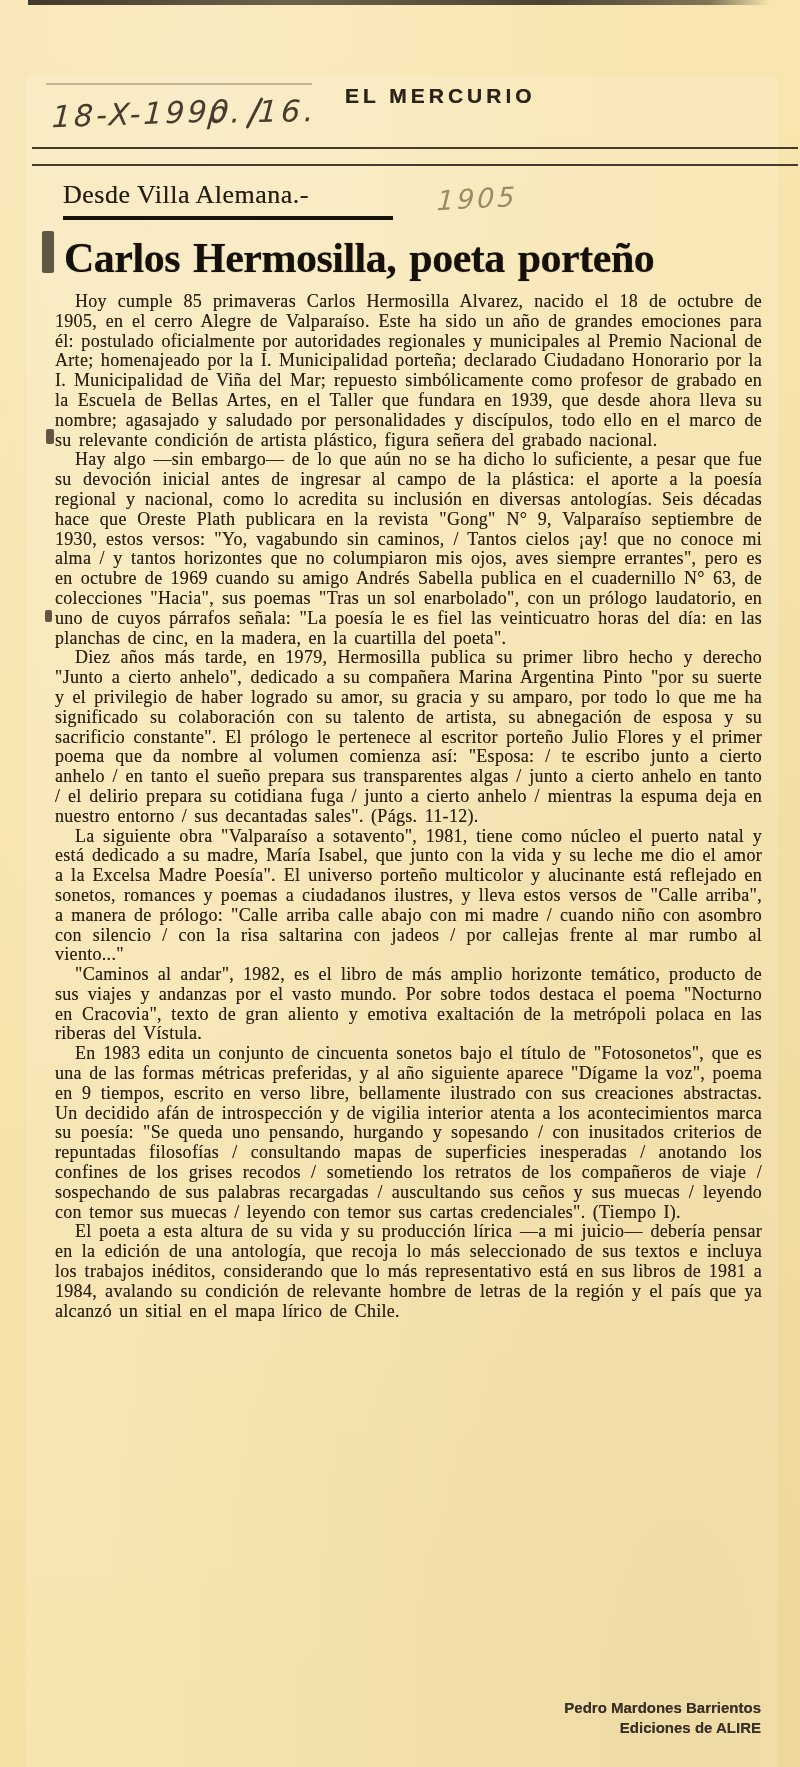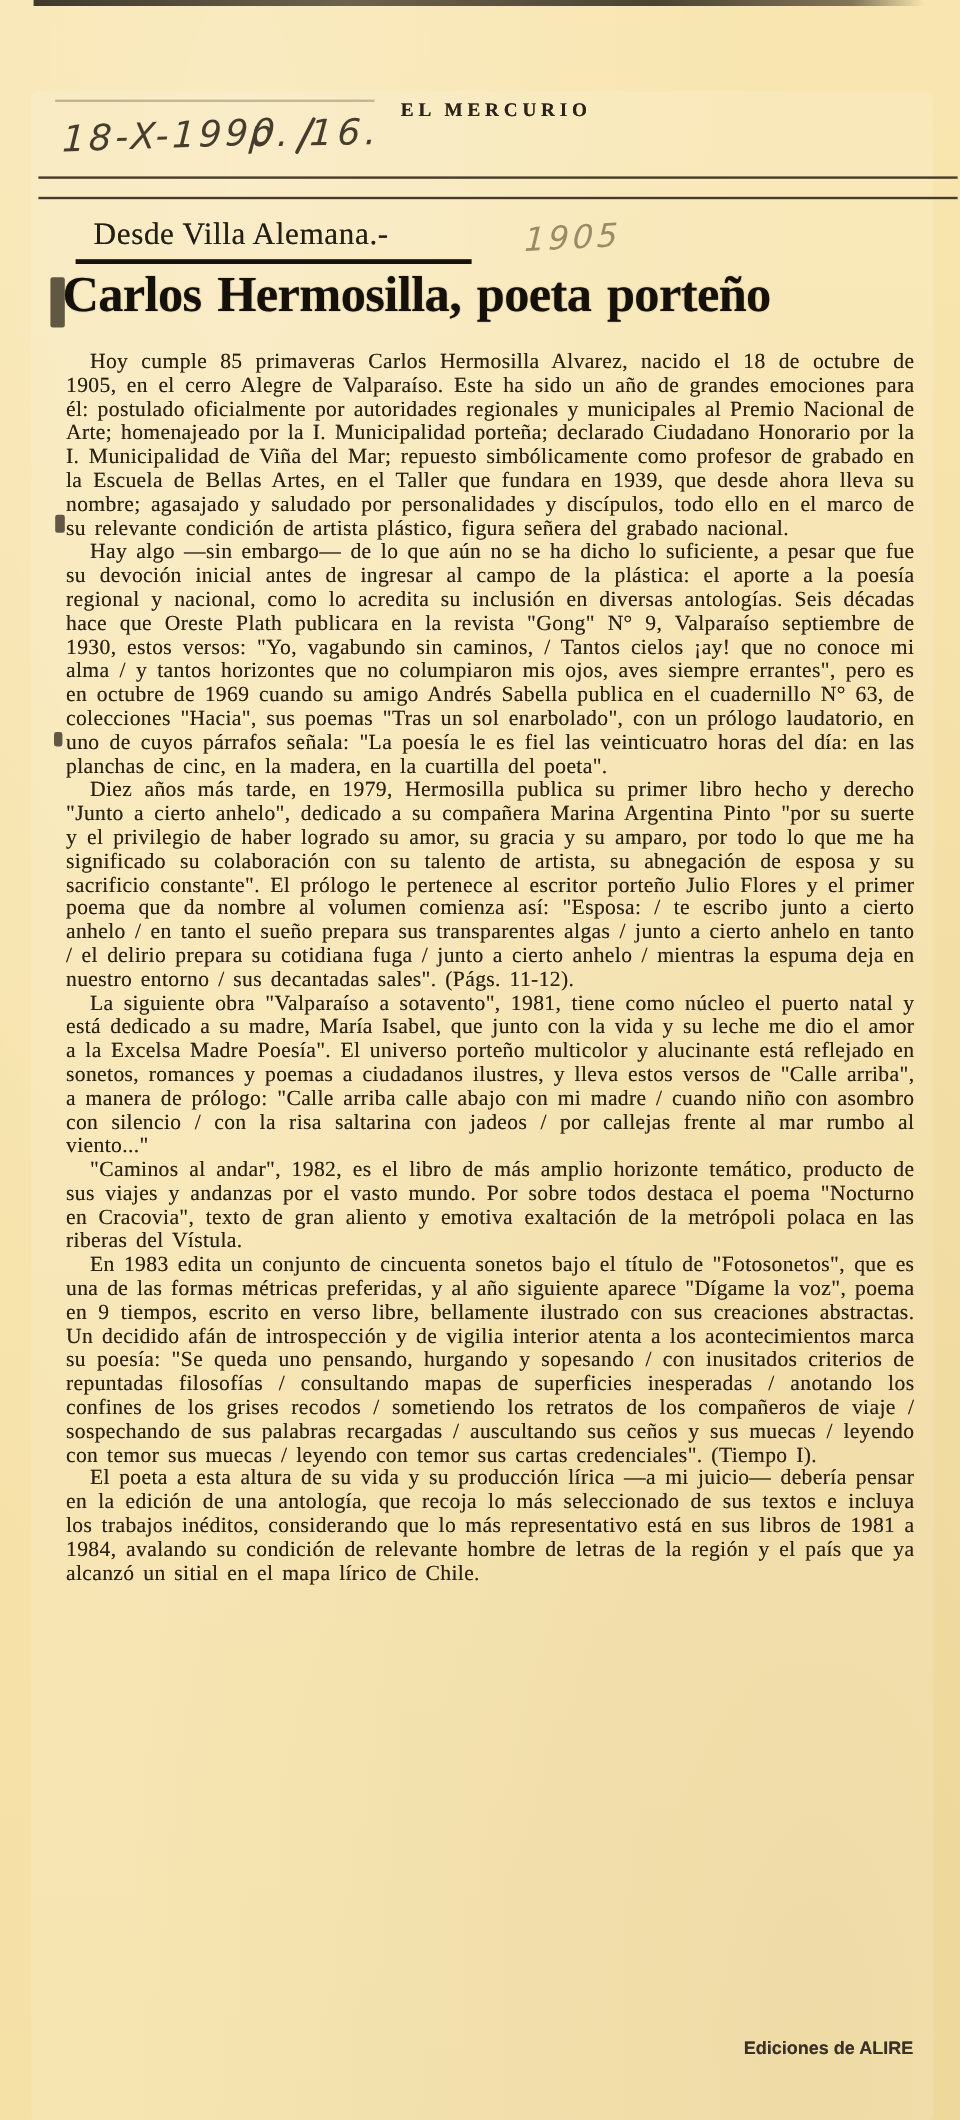--- a/index.html
+++ b/index.html
@@ -61,43 +61,43 @@
   .strike16 {
     position: absolute; left: 253px; top: 96px; width: 3px; height: 34px;
     background: #463d2f; transform: rotate(27deg); border-radius: 2px;
   }
   .hw.year {
     left: 437px; top: 183px; font-size: 27px; letter-spacing: 3px;
     color: #9a8a66; transform: rotate(-3deg) skewX(-6deg);
   }
 
   .masthead-clip {
-    position: absolute; left: 334px; top: 84px; width: 190px; height: 27px;
+    position: absolute; left: 345px; top: 84px; width: 190px; height: 27px;
     overflow: hidden; white-space: nowrap;
-    font-family: Liberation Serif, serif; font-weight: bold;
-    font-size: 16px; letter-spacing: 4px; color: #2c241a;
+    font-family: Liberation Sans, sans-serif; font-weight: bold;
+    font-size: 21px; letter-spacing: 4px; color: #2c241a;
     text-shadow: 0 0 0.5px rgba(44,36,26,0.8);
   }
 
   .rule { position: absolute; left: 32px; width: 766px; height: 2px; background: #473c2b; }
   .rule1 { top: 147px; }
   .rule2 { top: 164px; }
 
   .kicker {
-    position: absolute; left: 78px; top: 180px;
+    position: absolute; left: 63px; top: 180px;
     font-size: 26px; color: #241f15; letter-spacing: 0.5px;
     text-shadow: 0 0 0.5px rgba(36,31,21,0.7);
   }
   .kicker-underline {
     position: absolute; left: 63px; top: 216px; width: 330px; height: 4px;
     background: #17120b;
   }
 
   .headline {
-    position: absolute; left: 52px; top: 222px; width: 720px; margin: 0;
+    position: absolute; left: 52px; top: 222px; width: 720px; margin: 12px;
     font-family: "Liberation Serif", serif; font-weight: bold;
     font-size: 42px; letter-spacing: -0.5px; word-spacing: 3px;
     color: #15100a; white-space: nowrap;
     text-shadow: 0 0 1px rgba(20,15,8,0.55);
   }
 
   .article {
     position: absolute; left: 55px; top: 292px; width: 707px;
     color: #2a2114;
   }
@@ -155,16 +155,17 @@
       <p class="para">Hoy cumple 85 primaveras Carlos Hermosilla Alvarez, nacido el 18 de octubre de 1905, en el cerro Alegre de Valparaíso. Este ha sido un año de grandes emociones para él: postulado oficialmente por autoridades regionales y municipales al Premio Nacional de Arte; homenajeado por la I. Municipalidad porteña; declarado Ciudadano Honorario por la I. Municipalidad de Viña del Mar; repuesto simbólicamente como profesor de grabado en la Escuela de Bellas Artes, en el Taller que fundara en 1939, que desde ahora lleva su nombre; agasajado y saludado por personalidades y discípulos, todo ello en el marco de su relevante condición de artista plástico, figura señera del grabado nacional.</p>
       <p class="para">Hay algo —sin embargo— de lo que aún no se ha dicho lo suficiente, a pesar que fue su devoción inicial antes de ingresar al campo de la plástica: el aporte a la poesía regional y nacional, como lo acredita su inclusión en diversas antologías. Seis décadas hace que Oreste Plath publicara en la revista "Gong" N° 9, Valparaíso septiembre de 1930, estos versos: "Yo, vagabundo sin caminos, / Tantos cielos ¡ay! que no conoce mi alma / y tantos horizontes que no columpiaron mis ojos, aves siempre errantes", pero es en octubre de 1969 cuando su amigo Andrés Sabella publica en el cuadernillo N° 63, de colecciones "Hacia", sus poemas "Tras un sol enarbolado", con un prólogo laudatorio, en uno de cuyos párrafos señala: "La poesía le es fiel las veinticuatro horas del día: en las planchas de cinc, en la madera, en la cuartilla del poeta".</p>
       <p class="para">Diez años más tarde, en 1979, Hermosilla publica su primer libro hecho y derecho "Junto a cierto anhelo", dedicado a su compañera Marina Argentina Pinto "por su suerte y el privilegio de haber logrado su amor, su gracia y su amparo, por todo lo que me ha significado su colaboración con su talento de artista, su abnegación de esposa y su sacrificio constante". El prólogo le pertenece al escritor porteño Julio Flores y el primer poema que da nombre al volumen comienza así: "Esposa: / te escribo junto a cierto anhelo / en tanto el sueño prepara sus transparentes algas / junto a cierto anhelo en tanto / el delirio prepara su cotidiana fuga / junto a cierto anhelo / mientras la espuma deja en nuestro entorno / sus decantadas sales". (Págs. 11-12).</p>
       <p class="para">La siguiente obra "Valparaíso a sotavento", 1981, tiene como núcleo el puerto natal y está dedicado a su madre, María Isabel, que junto con la vida y su leche me dio el amor a la Excelsa Madre Poesía". El universo porteño multicolor y alucinante está reflejado en sonetos, romances y poemas a ciudadanos ilustres, y lleva estos versos de "Calle arriba", a manera de prólogo: "Calle arriba calle abajo con mi madre / cuando niño con asombro con silencio / con la risa saltarina con jadeos / por callejas frente al mar rumbo al viento..."</p>
       <p class="para">"Caminos al andar", 1982, es el libro de más amplio horizonte temático, producto de sus viajes y andanzas por el vasto mundo. Por sobre todos destaca el poema "Nocturno en Cracovia", texto de gran aliento y emotiva exaltación de la metrópoli polaca en las riberas del Vístula.</p>
       <p class="para">En 1983 edita un conjunto de cincuenta sonetos bajo el título de "Fotosonetos", que es una de las formas métricas preferidas, y al año siguiente aparece "Dígame la voz", poema en 9 tiempos, escrito en verso libre, bellamente ilustrado con sus creaciones abstractas. Un decidido afán de introspección y de vigilia interior atenta a los acontecimientos marca su poesía: "Se queda uno pensando, hurgando y sopesando / con inusitados criterios de repuntadas filosofías / consultando mapas de superficies inesperadas / anotando los confines de los grises recodos / sometiendo los retratos de los compañeros de viaje / sospechando de sus palabras recargadas / auscultando sus ceños y sus muecas / leyendo con temor sus muecas / leyendo con temor sus cartas credenciales". (Tiempo I).</p>
       <p class="para">El poeta a esta altura de su vida y su producción lírica —a mi juicio— debería pensar en la edición de una antología, que recoja lo más seleccionado de sus textos e incluya los trabajos inéditos, considerando que lo más representativo está en sus libros de 1981 a 1984, avalando su condición de relevante hombre de letras de la región y el país que ya alcanzó un sitial en el mapa lírico de Chile.</p>
     </div>
 
   <div class="byline">
+    <div>Pedro Mardones Barrientos</div>
     <div>Ediciones de ALIRE</div>
   </div>
 
 </div>
 
 </body></html>

